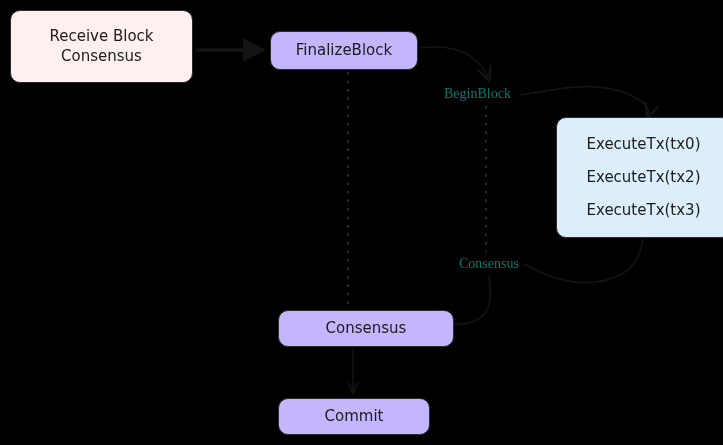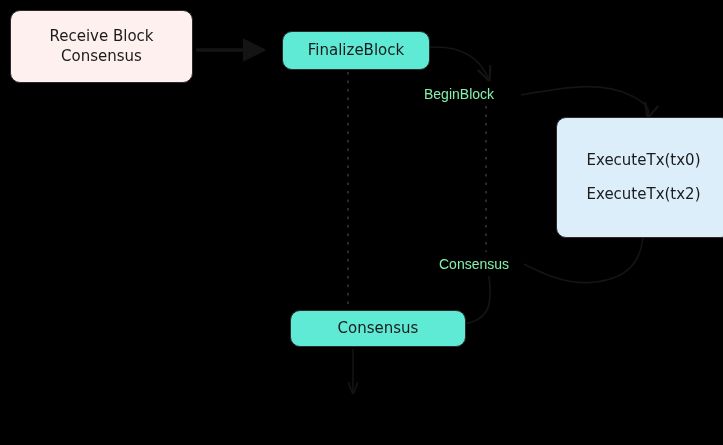--- a/index.html
+++ b/index.html
@@ -32,23 +32,22 @@
     flex-direction: column;
     align-items: center;
     justify-content: center;
     text-align: center;
     color: #1b1b1b;
     font-family: "DejaVu Sans", sans-serif;
     line-height: 1.28;
     z-index: 3;
   }
   .node-green {
-    background: #5eead4;
+    background: #c4b5fd;
     border: 1.3px solid #2b2b2b;
-    margin-left: 12px;
   }
   .node-pink {
     background: #fdf0ee;
     border: 1.3px solid #2b2b2b;
   }
   .node-blue {
     background: #ddeefb;
     border: 1.3px solid #2b2b2b;
   }
   .node-line {
@@ -88,25 +87,26 @@
   }
   #node-commit {
     left: 278px;
     top: 398px;
     width: 152px;
     height: 37px;
     font-size: 15px;
   }
   .edge-label {
     position: absolute;
-    color: #86efac;
+    color: #0f766e;
     font-size: 14px;
-    font-family: Liberation Sans, sans-serif;
+    font-family: Liberation Serif, serif;
     white-space: nowrap;
     z-index: 4;
+    margin-left: 20px;
   }
   #edge-label-begin-block {
     left: 424px;
     top: 86px;
   }
   #edge-label-end-block {
     left: 439px;
     top: 256px;
   }
 </style>
@@ -150,24 +150,28 @@
     <span class="node-line">Consensus</span>
   </div>
 
   <div class="node node-green" id="node-finalize-block">
     <span class="node-line">FinalizeBlock</span>
   </div>
 
   <div class="node node-blue" id="node-execute-tx">
     <span class="node-line">ExecuteTx(tx0)</span>
     <span class="node-line">ExecuteTx(tx2)</span>
+    <span class="node-line">ExecuteTx(tx3)</span>
   </div>
 
   <div class="node node-green" id="node-consensus">
     <span class="node-line">Consensus</span>
   </div>
 
+  <div class="node node-green" id="node-commit">
+    <span class="node-line">Commit</span>
+  </div>
 
   <span class="edge-label" id="edge-label-begin-block">BeginBlock</span>
 
   <span class="edge-label" id="edge-label-end-block">Consensus</span>
 
 </div>
 
 </body></html>

